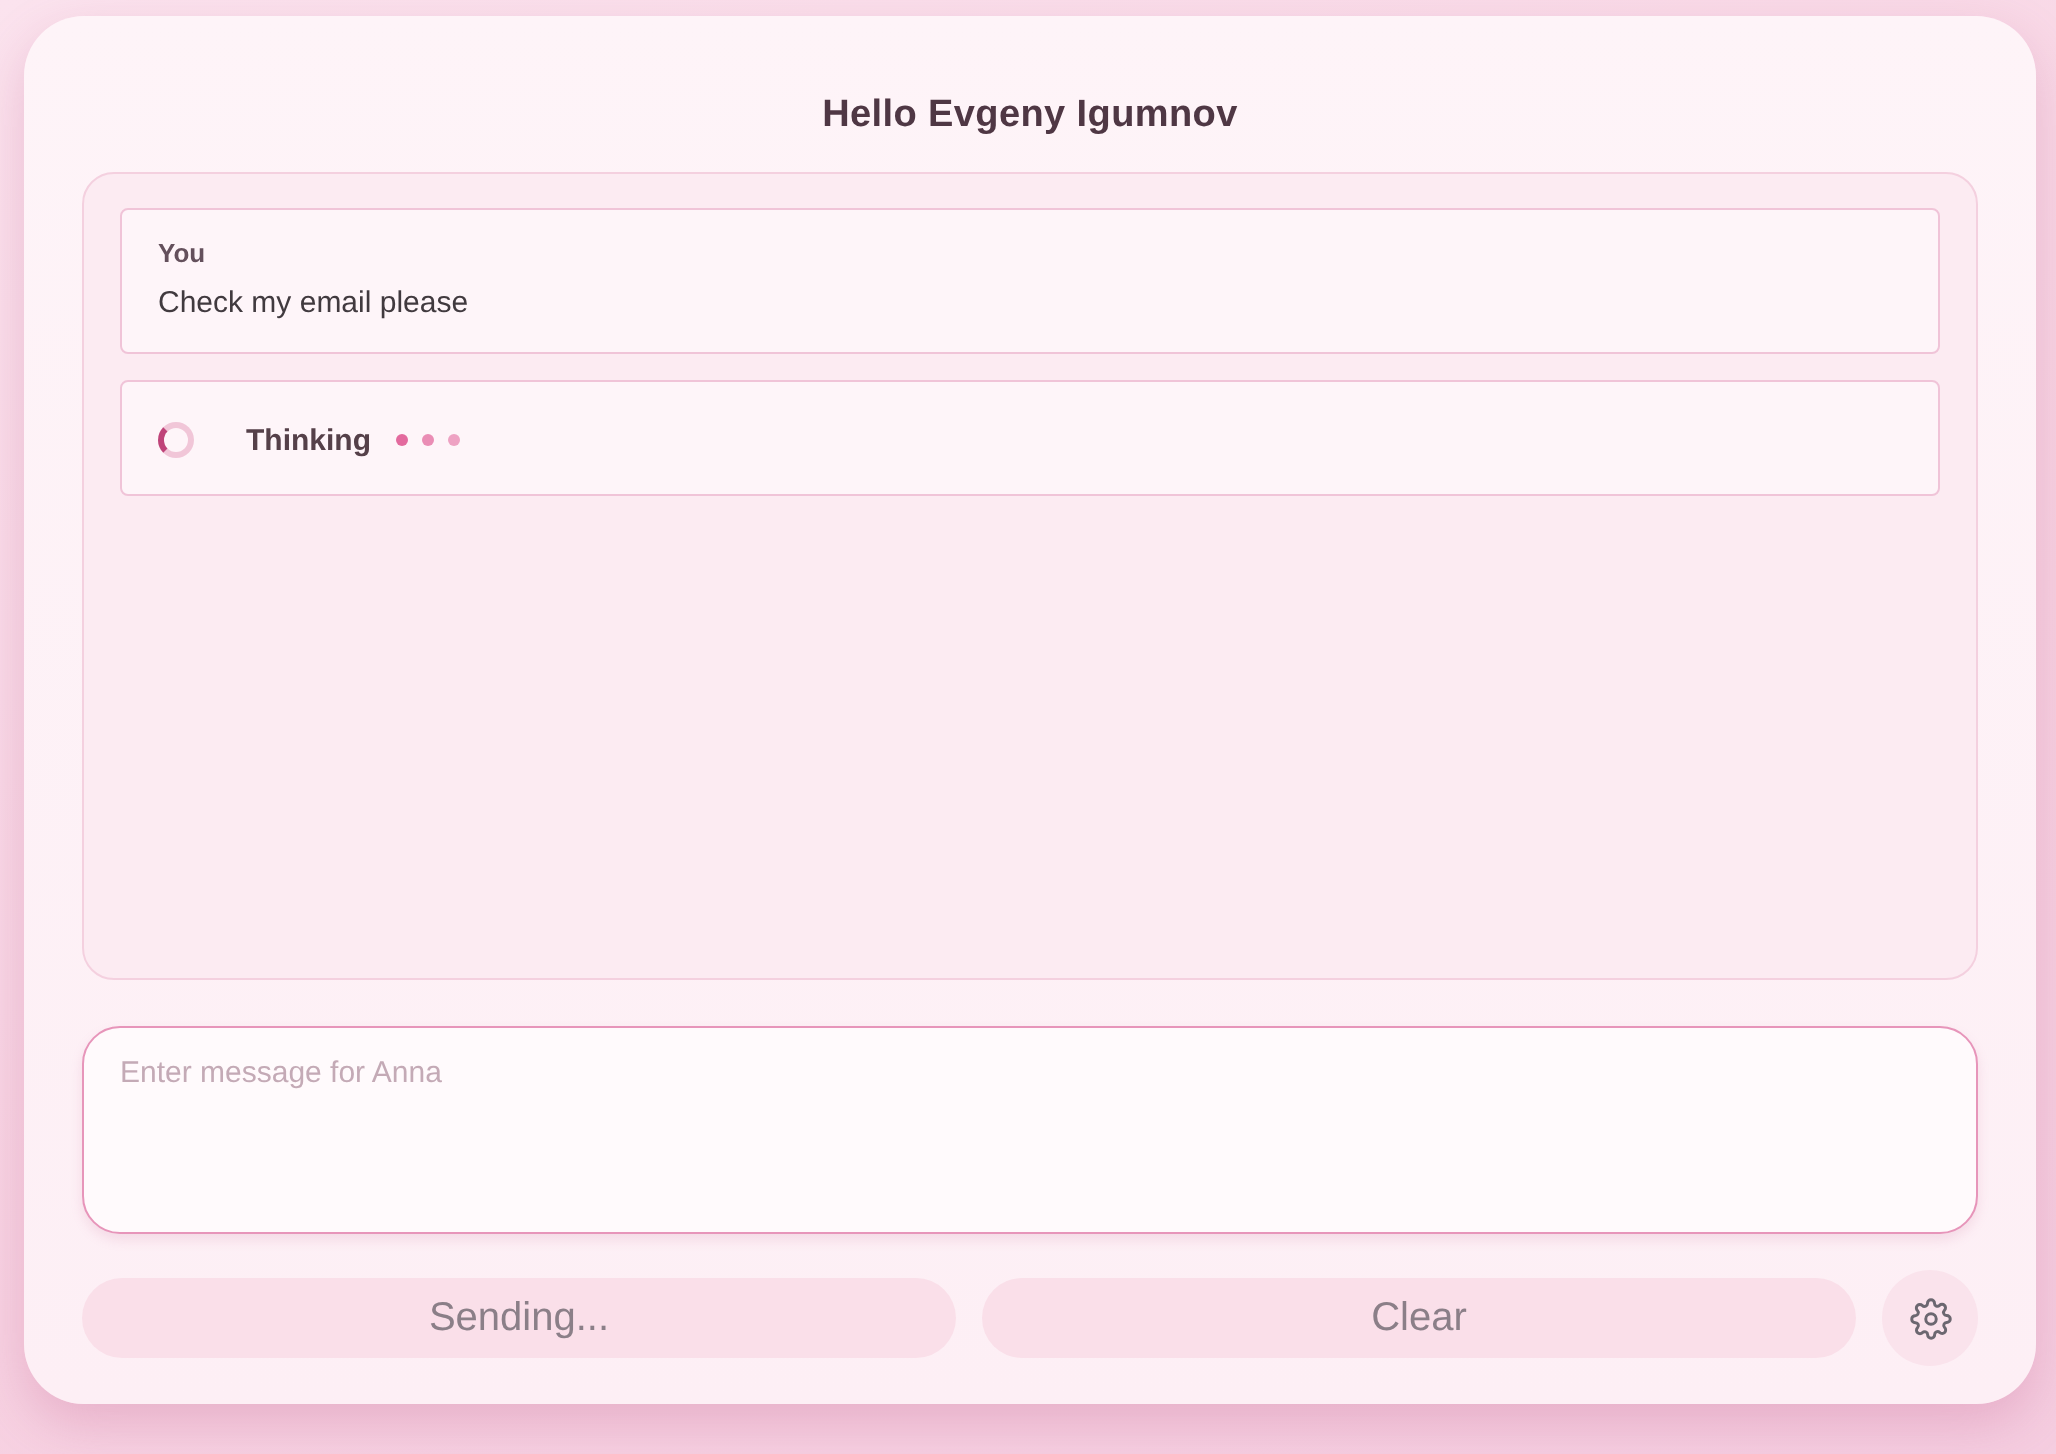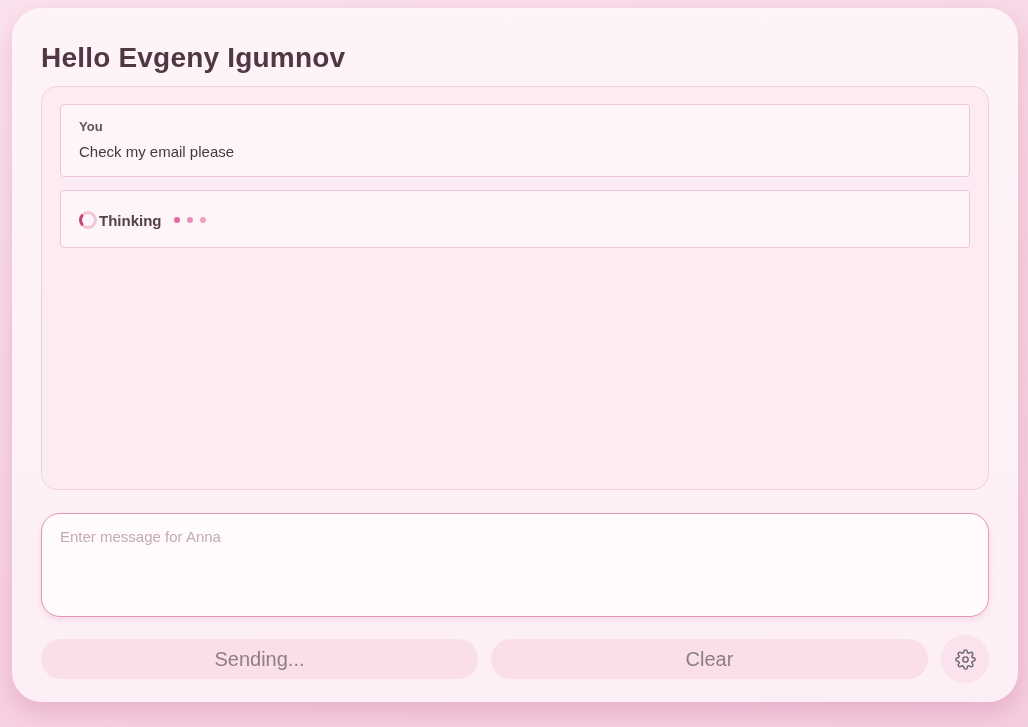--- a/index.html
+++ b/index.html
@@ -14,24 +14,25 @@
   .card {
     position: absolute;
     left: 12px; right: 10px; top: 8px; bottom: 25px;
     background: linear-gradient(180deg, #fef4f8 0%, #fdeff5 100%);
     border-radius: 30px;
     box-shadow: 0 10px 25px rgba(193, 94, 140, 0.28);
     padding: 0 29px;
   }
 
   .title {
+    text-align: center;
     margin-top: 30px;
     height: 48px;
     line-height: 40px;
-    font-size: 28px;
+    font-size: 19px;
     font-weight: 600;
     color: #4f3744;
     letter-spacing: 0.2px;
   }
 
   .chat {
     height: 404px;
     background: #fcebf2;
     border: 1px solid #f4d0df;
     border-radius: 16px;
@@ -71,21 +72,21 @@
     width: 18px; height: 18px;
     border-radius: 50%;
     border: 3px solid #f1c6d8;
     border-left-color: #bf4379;
     animation: spin 1s linear infinite;
     flex: 0 0 auto;
   }
   @keyframes spin { to { transform: rotate(360deg); } }
 
   .thinking-label {
-    margin-left: 2px;
+    margin-left: 26px;
     font-size: 15px;
     font-weight: 700;
     color: #554049;
   }
 
   .dots { display: flex; gap: 7px; margin-left: 12px; align-items: center; }
   .dot {
     width: 6px; height: 6px; border-radius: 50%;
     background: #e36a9e;
     animation: pulse 1.2s ease-in-out infinite;

